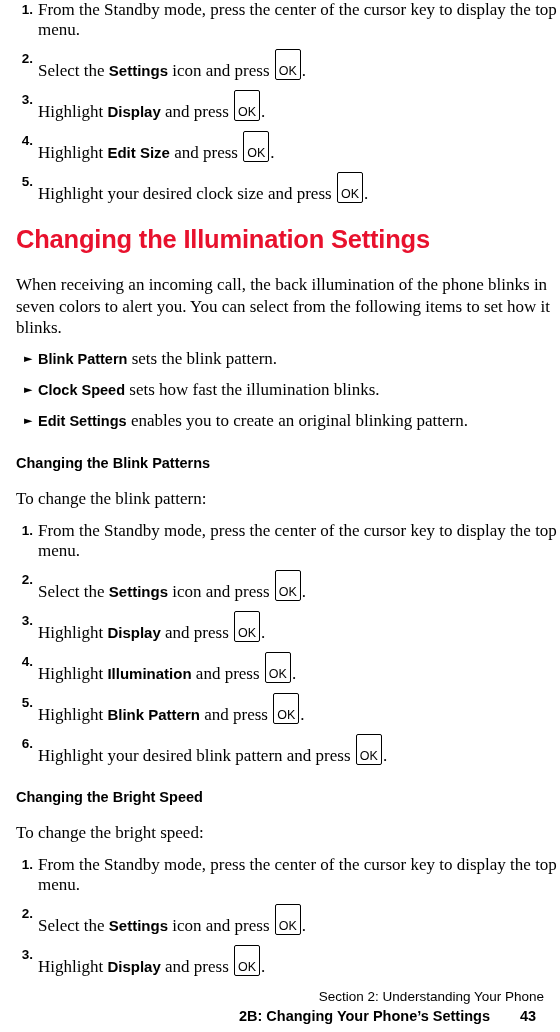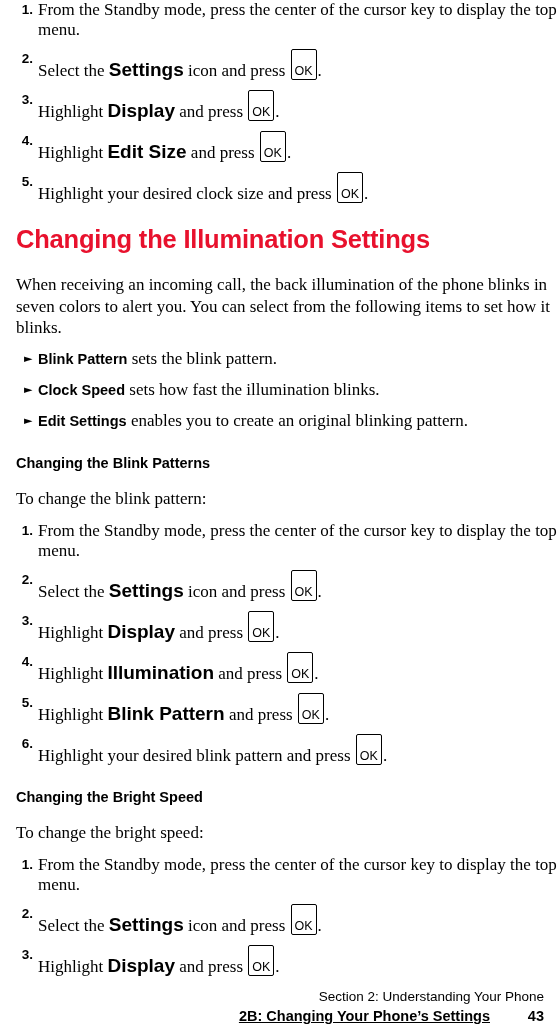--- a/index.html
+++ b/index.html
@@ -49,21 +49,21 @@
   }
   .step-text {
     font-family: "Liberation Serif", serif;
     font-size: 17px;
     line-height: 20px;
     flex: 1;
   }
   .step-text b {
     font-family: "Liberation Sans", sans-serif;
     font-weight: bold;
-    font-size: 19px;
+    font-size: 15px;
   }
 
   
   .okkey {
     display: inline-block;
     border: 1px solid #000;
     border-radius: 2px;
     font-family: "Liberation Sans", sans-serif;
     font-size: 12.5px;
     line-height: 14px;
@@ -157,29 +157,27 @@
     justify-content: flex-end;
     align-items: baseline;
     padding-right: 16px;
     line-height: 19px;
     margin-top: 2px;
   }
   .footer-chapter {
     font-family: "Liberation Sans", sans-serif;
     font-weight: bold;
     font-size: 14.5px;
-    text-decoration: underline;
   }
   .footer-page {
     font-family: "Liberation Sans", sans-serif;
     font-weight: bold;
     font-size: 14.5px;
     margin-left: 30px;
     min-width: 24px;
-    text-align: right;
   }
   .pad-left { padding-left: 16px; }
 </style>
 </head>
 <body>
 
 <div class="page">
   <div class="content pad-left">
 
     <div id="steps-top">

